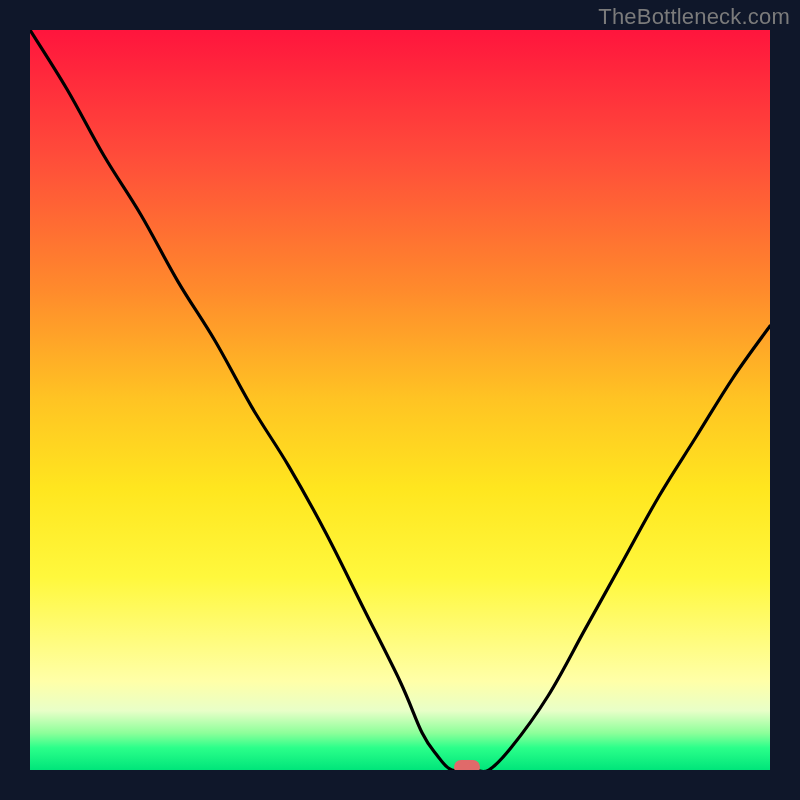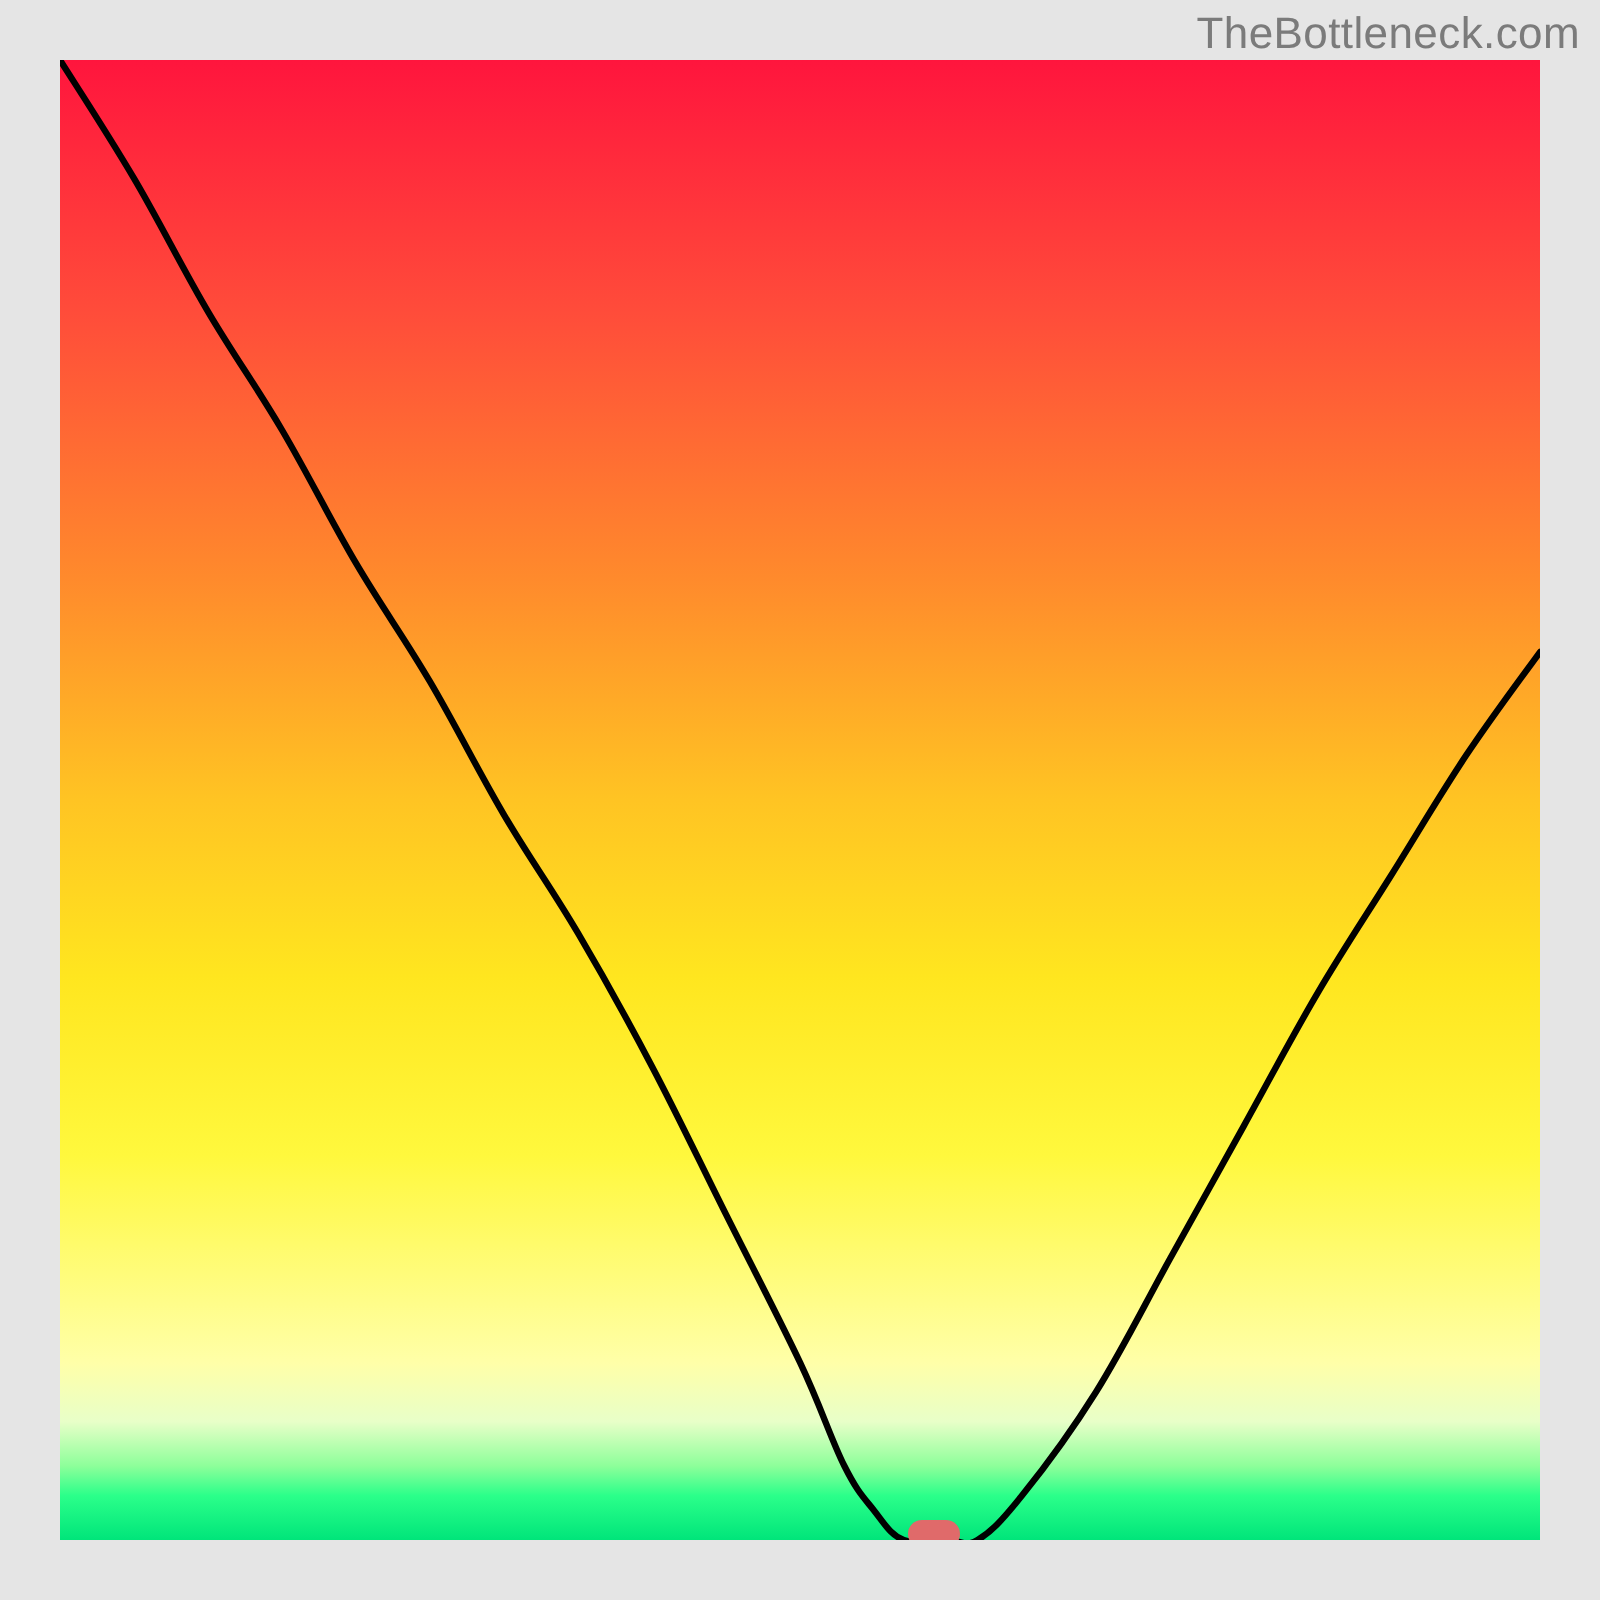--- a/index.html
+++ b/index.html
@@ -8,21 +8,21 @@
     width: 800px;
     height: 800px;
     background: #000;
     overflow: hidden;
     font-family: Arial, Helvetica, sans-serif;
   }
   .frame {
     position: relative;
     width: 800px;
     height: 800px;
-    background: #e5e5e5;
+    background: #0f172a;
   }
   .watermark {
     position: absolute;
     top: 4px;
     right: 10px;
     color: #7b7b7b;
     font-size: 22px;
     font-weight: 500;
     letter-spacing: 0.2px;
     z-index: 5;

